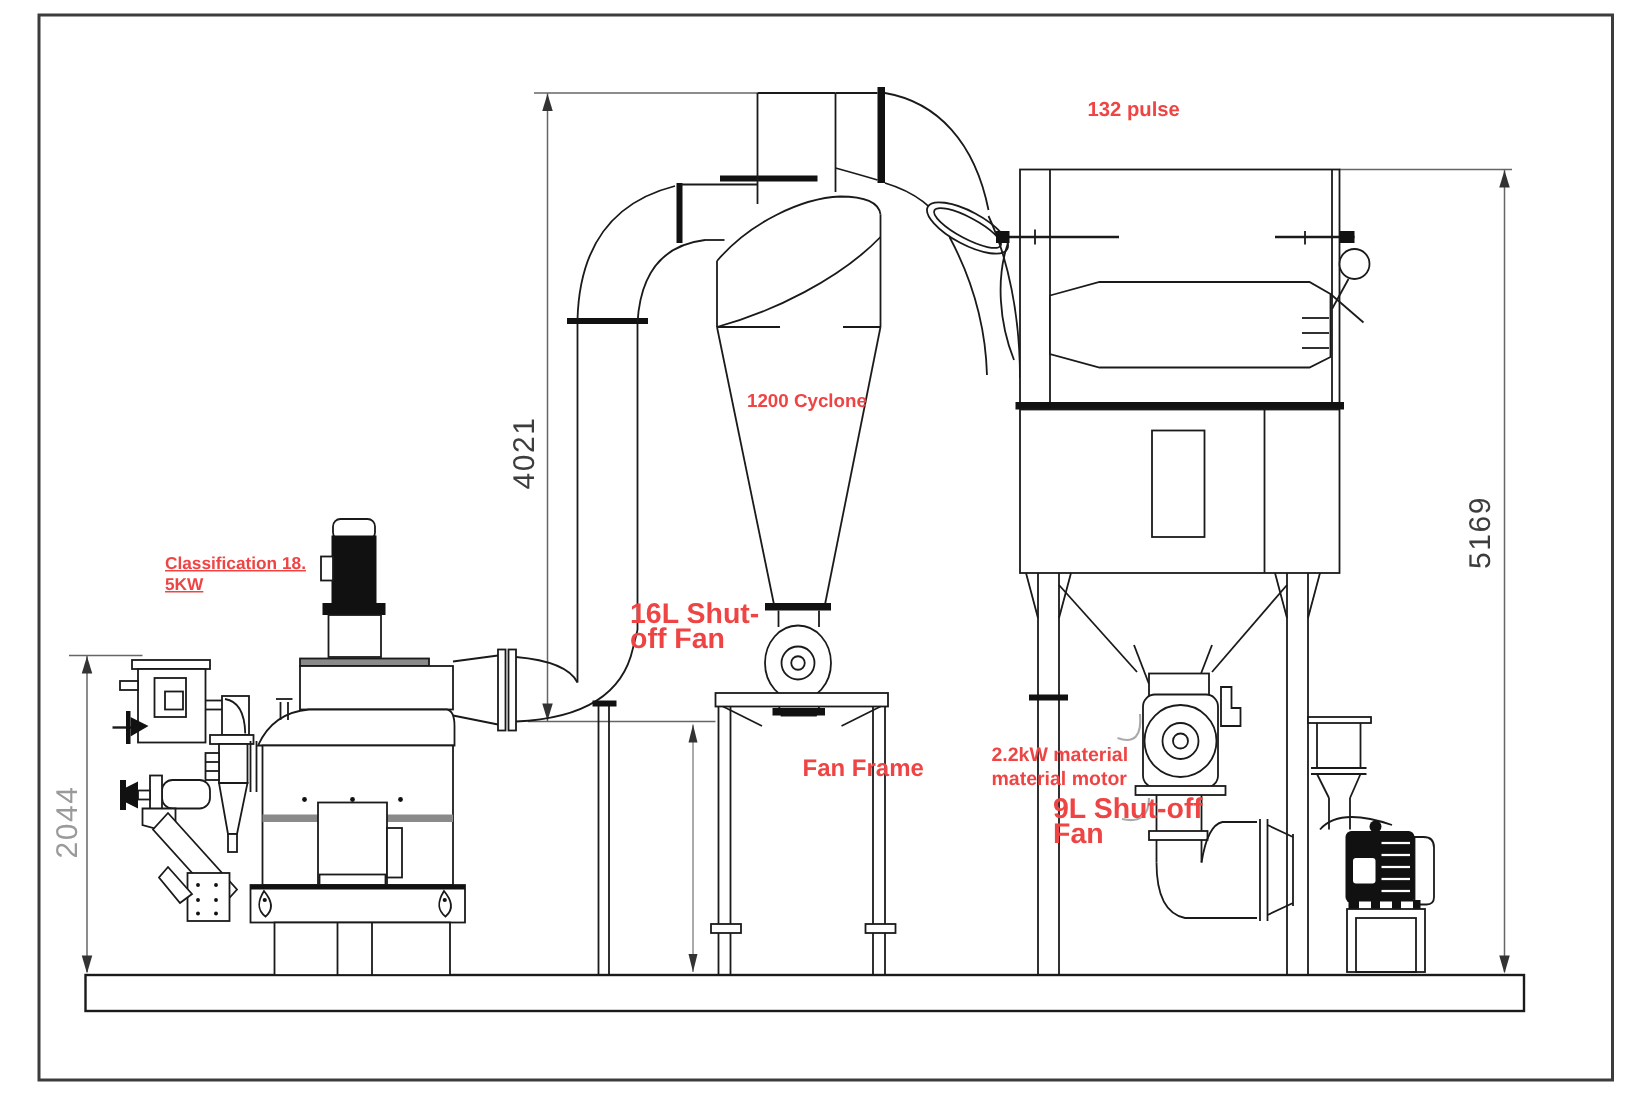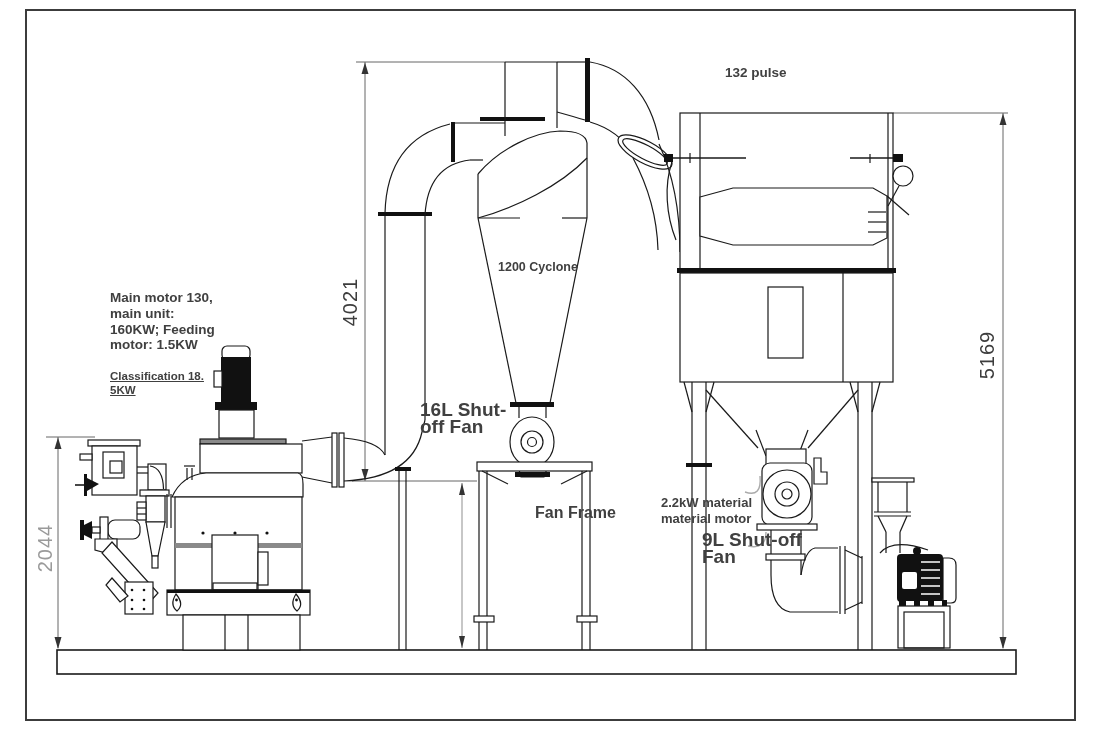--- a/index.html
+++ b/index.html
@@ -10,21 +10,21 @@
   svg{position:absolute;left:0;top:0;}
   .ln{stroke:#1a1a1a;stroke-width:1.2;fill:none;}
   .ln15{stroke:#1a1a1a;stroke-width:1.6;fill:none;}
   .wfill{stroke:#1a1a1a;stroke-width:1.2;fill:#ffffff;}
   .blk{fill:#111;stroke:none;}
   .gray{fill:#8a8a8a;stroke:none;}
   .dim{stroke:#666;stroke-width:1;fill:none;}
   .dimlt{stroke:#8f8f8f;stroke-width:1;fill:none;}
   .arr{fill:#333;stroke:none;}
   .lead{stroke:#aaa;stroke-width:1.4;fill:none;}
-  .lbl{position:absolute;color:#404040;font-weight:600;white-space:nowrap;}
+  .lbl{position:absolute;color:#ef4444;font-weight:600;white-space:nowrap;}
   .lbl span{display:block;}
   .dimtxt{position:absolute;width:80px;height:24px;text-align:center;font-size:20px;
           font-weight:400;letter-spacing:1px;transform:rotate(-90deg);}
 </style>
 </head>
 <body>
 
 <div id="stage">
   <div id="frame-border"></div>
 
@@ -307,26 +307,20 @@
       <circle cx="917" cy="551" r="4" class="blk"></circle>
       <rect x="899" y="600" width="48" height="6" class="blk"></rect>
       <rect x="906" y="601" width="8" height="5" style="fill:#fff"></rect>
       <rect x="920" y="601" width="8" height="5" style="fill:#fff"></rect>
       <rect x="934" y="601" width="8" height="5" style="fill:#fff"></rect>
       <rect x="898" y="606" width="52" height="42" class="wfill"></rect>
       <rect x="904" y="612" width="40" height="36" class="ln"></rect>
     </g>
   </svg>
 
-  <div class="lbl" style="left:110px;top:290px;font-size:13.5px;line-height:15.8px;">
-    <span>Main motor 130,</span>
-    <span>main unit:</span>
-    <span>160KW; Feeding</span>
-    <span>motor: 1.5KW</span>
-  </div>
 
   <div class="lbl" style="left:110px;top:370px;font-size:11.5px;line-height:13.5px;text-decoration:underline;">
     <span>Classification 18.</span>
     <span>5KW</span>
   </div>
 
   <div class="lbl" style="left:725px;top:65px;font-size:13.5px;">132 pulse</div>
 
   <div class="lbl" style="left:498px;top:260px;font-size:12.5px;">1200 Cyclone</div>
 

